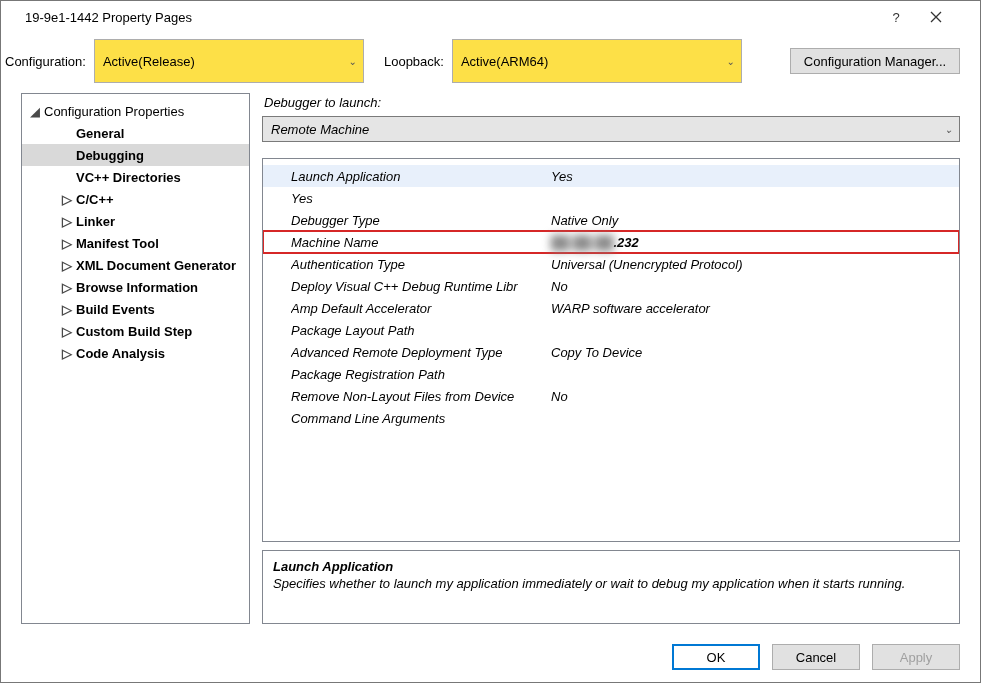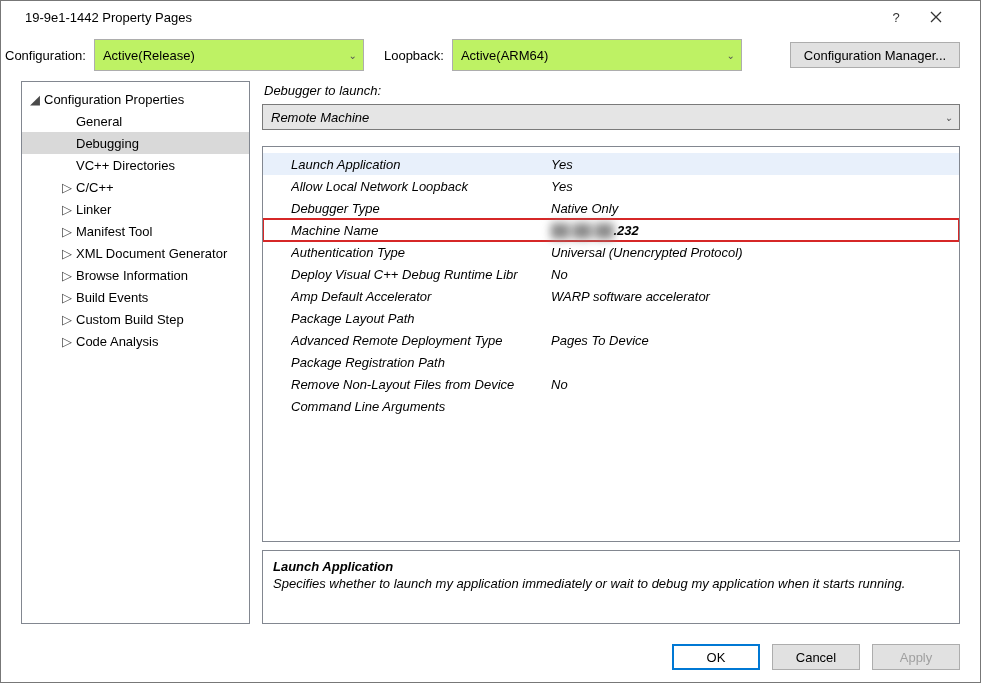--- a/index.html
+++ b/index.html
@@ -3,28 +3,28 @@
 <meta charset="utf-8">
 <style>
   * { box-sizing: border-box; font-family: "Segoe UI", Tahoma, sans-serif; font-size: 13px; }
   body { margin: 0; background: #fff; color: #000; }
   .window { width: 981px; height: 683px; border: 1px solid #777; display: flex; flex-direction: column; position: relative; }
   .titlebar { height: 32px; display: flex; align-items: center; padding: 0 24px; }
   .titlebar .title { flex: 1; }
   .titlebar .tbtn { width: 40px; height: 28px; display: flex; align-items: center; justify-content: center; color: #333; }
   .toprow { display: flex; align-items: center; padding: 6px 20px 10px 4px; gap: 8px; }
   .toprow label { color: #000; }
-  .combo { border: 1px solid #adadad; background: #bef264; height: 32px; display: flex; align-items: center; justify-content: space-between; padding: 0 6px 0 8px; }
+  .combo { border: 1px solid #adadad; background: #fde047; height: 44px; display: flex; align-items: center; justify-content: space-between; padding: 0 6px 0 8px; }
   .combo.cfg { width: 270px; }
   .combo.plat { width: 290px; }
   .cfgmgr { width: 170px; height: 26px; border: 1px solid #adadad; background: #e1e1e1; display: flex; align-items: center; justify-content: center; margin-left: auto; cursor: default; }
   .body { flex: 1; display: flex; padding: 0 20px 8px 20px; gap: 12px; overflow: hidden; }
   .tree { width: 229px; border: 1px solid #828790; padding: 6px 0; overflow: auto; }
   .tree-row { height: 22px; display: flex; align-items: center; padding-left: 8px; cursor: default; }
-  .tree-row.child { padding-left: 40px; }
+  .tree-row.child { padding-left: 40px; font-weight: bold; }
   .tree-row.selected { background: #d9d9d9; }
   .tree-row .twist { width: 12px; display: inline-block; color: #4a4a4a; margin-right: 2px; }
   .right { flex: 1; display: flex; flex-direction: column; font-style: italic; }
   .dbglbl { margin: 2px 0 6px 2px; }
   .dbgsel { border: 1px solid #7a7a7a; background: #e5e5e5; height: 26px; display: flex; align-items: center; justify-content: space-between; padding: 0 6px 0 8px; }
   .gridframe { flex: 1; border: 1px solid #828790; margin-top: 16px; padding-top: 6px; overflow: auto; position: relative; }
   .gridrow { display: flex; height: 22px; align-items: center; padding-left: 28px; }
   .gridrow.sel { background: #e8f0fb; }
   .gridrow.hl { outline: 2px solid #d62727; outline-offset: -1px; }
   .gridrow .k { width: 260px; white-space: nowrap; overflow: hidden; text-overflow: clip; }
@@ -131,21 +131,20 @@
         <span class="chev">⌄</span>
       </div>
 
       <div class="gridframe">
         <div id="grid-rows">
             <div class="gridrow sel">
               <div class="k">Launch Application</div>
               <div class="v">Yes</div>
             </div>
             <div class="gridrow">
-              <div class="k">Allow Local Network Loopback</div>
               <div class="v">Yes</div>
             </div>
             <div class="gridrow">
               <div class="k">Debugger Type</div>
               <div class="v">Native Only</div>
             </div>
             <div class="gridrow hl">
               <div class="k">Machine Name</div>
               <div class="v">
                 <span class="blur">██.██.██</span>
@@ -163,21 +162,21 @@
             <div class="gridrow">
               <div class="k">Amp Default Accelerator</div>
               <div class="v">WARP software accelerator</div>
             </div>
             <div class="gridrow">
               <div class="k">Package Layout Path</div>
               <div class="v"></div>
             </div>
             <div class="gridrow">
               <div class="k">Advanced Remote Deployment Type</div>
-              <div class="v">Pages To Device</div>
+              <div class="v">Copy To Device</div>
             </div>
             <div class="gridrow">
               <div class="k">Package Registration Path</div>
               <div class="v"></div>
             </div>
             <div class="gridrow">
               <div class="k">Remove Non-Layout Files from Device</div>
               <div class="v">No</div>
             </div>
             <div class="gridrow">

